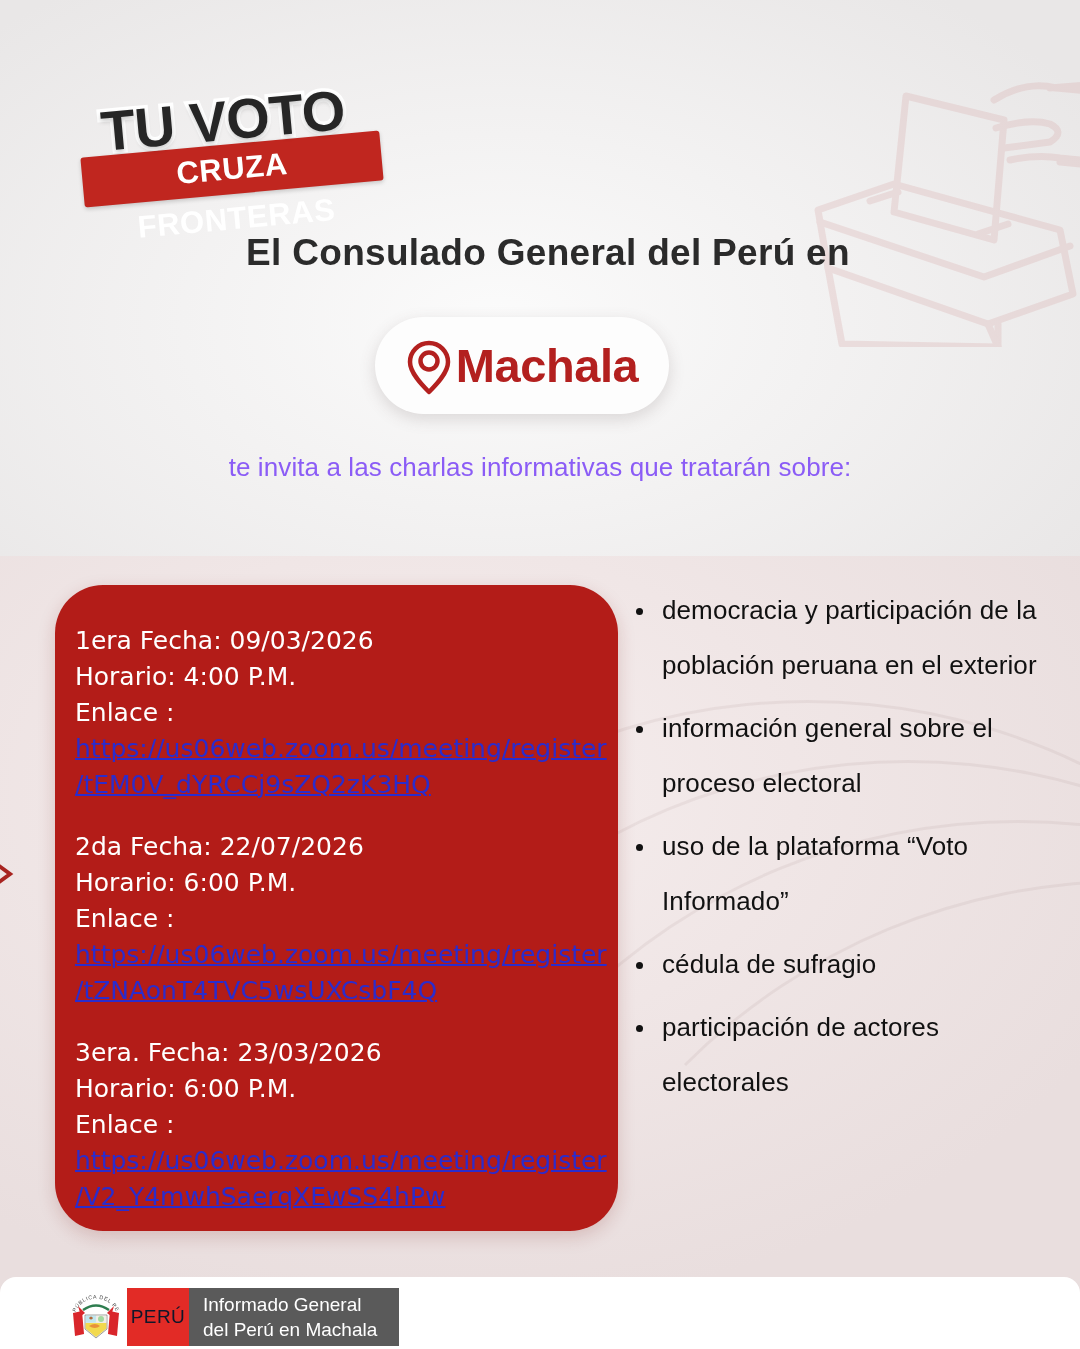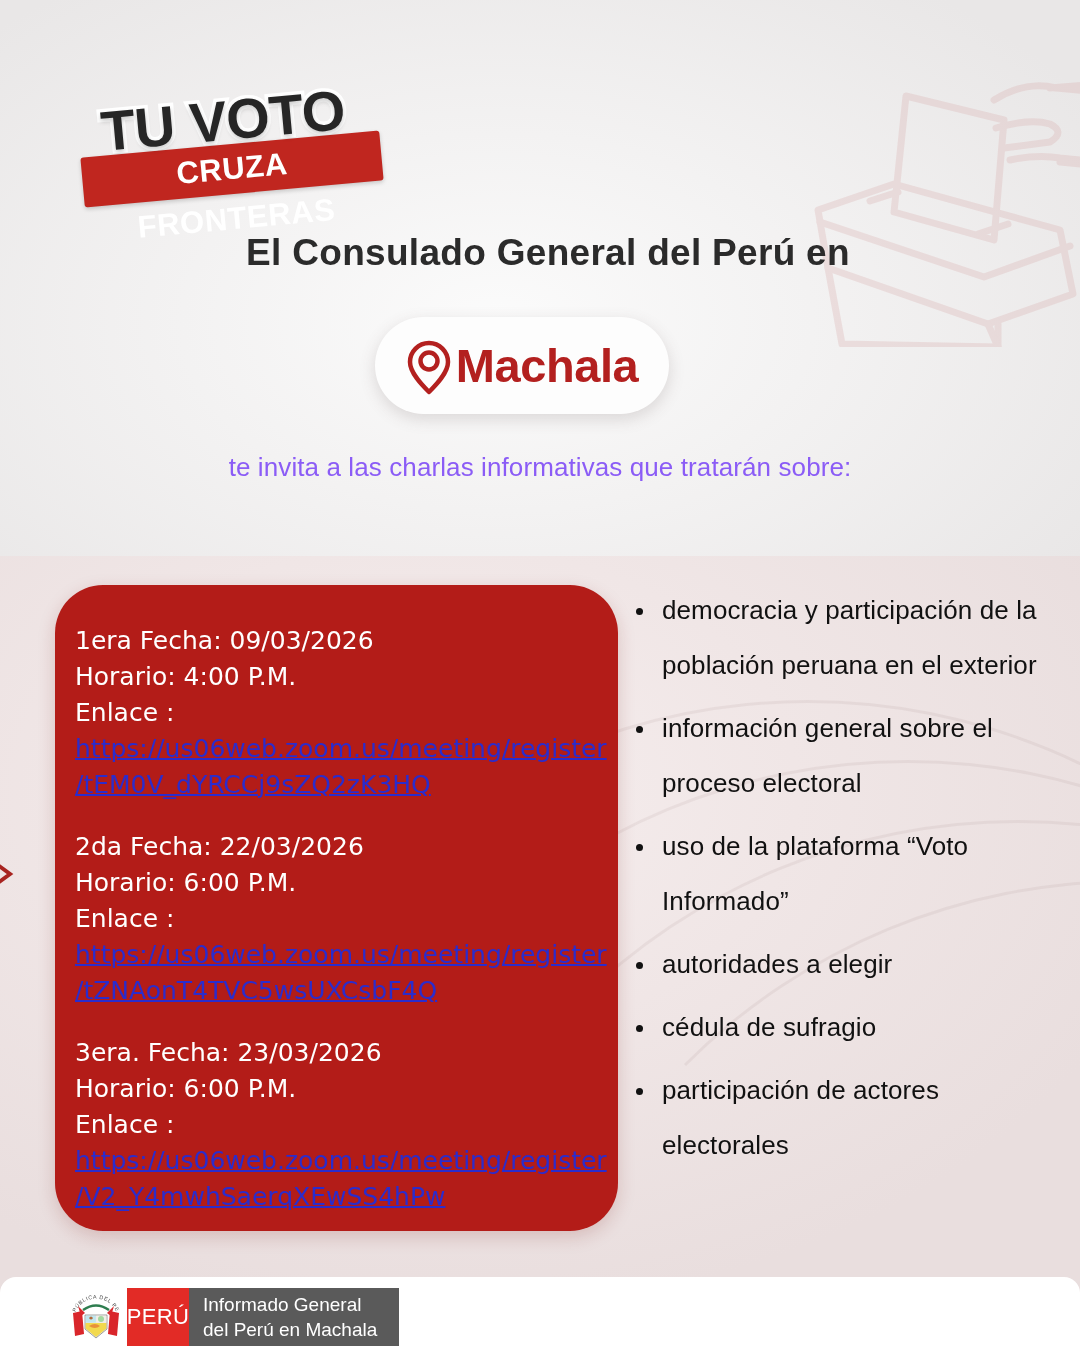--- a/index.html
+++ b/index.html
@@ -145,21 +145,21 @@
   }
   .fbar{
     position:absolute;left:65px;top:1288px;height:58px;
     display:flex;align-items:stretch;
   }
   .coa{width:62px;height:58px;flex:0 0 auto;}
   .peru-box{
     width:62px;background:#e22b26;display:flex;align-items:center;justify-content:center;
   }
   .peru-box span{
-    color:#ffffff;font-size:22px;font-weight:normal;letter-spacing:.4px;
+    color:#0f172a;font-size:19px;font-weight:normal;letter-spacing:.4px;
     font-family:"Liberation Sans", sans-serif;
   }
   .cons-box{
     background:#5a5a5a;padding:5px 22px 5px 14px;
     display:flex;flex-direction:column;justify-content:center;
   }
   .cons-box div{
     color:#ffffff;font-size:19px;line-height:25px;white-space:nowrap;
     font-family:"Liberation Sans", sans-serif;
   }
@@ -230,21 +230,21 @@
 
       <div class="blk">
         <div class="line">1era Fecha: 09/03/2026</div>
         <div class="line">Horario: 4:00 P.M.</div>
         <div class="line">Enlace :</div>
         <span class="url">https://us06web.zoom.us/meeting/register</span>
         <span class="url">/tEM0V_dYRCCj9sZQ2zK3HQ</span>
       </div>
 
       <div class="blk">
-        <div class="line">2da Fecha: 22/03/2026</div>
+        <div class="line">2da Fecha: 22/07/2026</div>
         <div class="line">Horario: 6:00 P.M.</div>
         <div class="line">Enlace :</div>
         <span class="url">https://us06web.zoom.us/meeting/register</span>
         <span class="url">/tZNAonT4TVC5wsUXCsbF4Q</span>
       </div>
 
       <div class="blk">
         <div class="line">3era. Fecha: 23/03/2026</div>
         <div class="line">Horario: 6:00 P.M.</div>
         <div class="line">Enlace :</div>
@@ -252,21 +252,20 @@
         <span class="url">/V2_Y4mwhSaerqXEwSS4hPw</span>
       </div>
 
     </div>
   </div>
 
   <ul class="bullets">
     <li>democracia y participación de la población peruana en el exterior</li>
     <li> información general sobre el proceso electoral</li>
     <li>uso de la plataforma “Voto Informado”</li>
-    <li>autoridades a elegir</li>
     <li>cédula de sufragio</li>
     <li>participación de actores electorales</li>
   </ul>
 
   <div class="footer"></div>
   <div class="fbar">
 
     <svg class="coa" viewBox="0 0 62 58">
       <path id="arc" d="M10 26 A22 22 0 0 1 52 26" fill="none"></path>
       <text font-size="5.4" fill="#4a4a4a" font-family="'Liberation Sans',sans-serif" letter-spacing="0.6">

